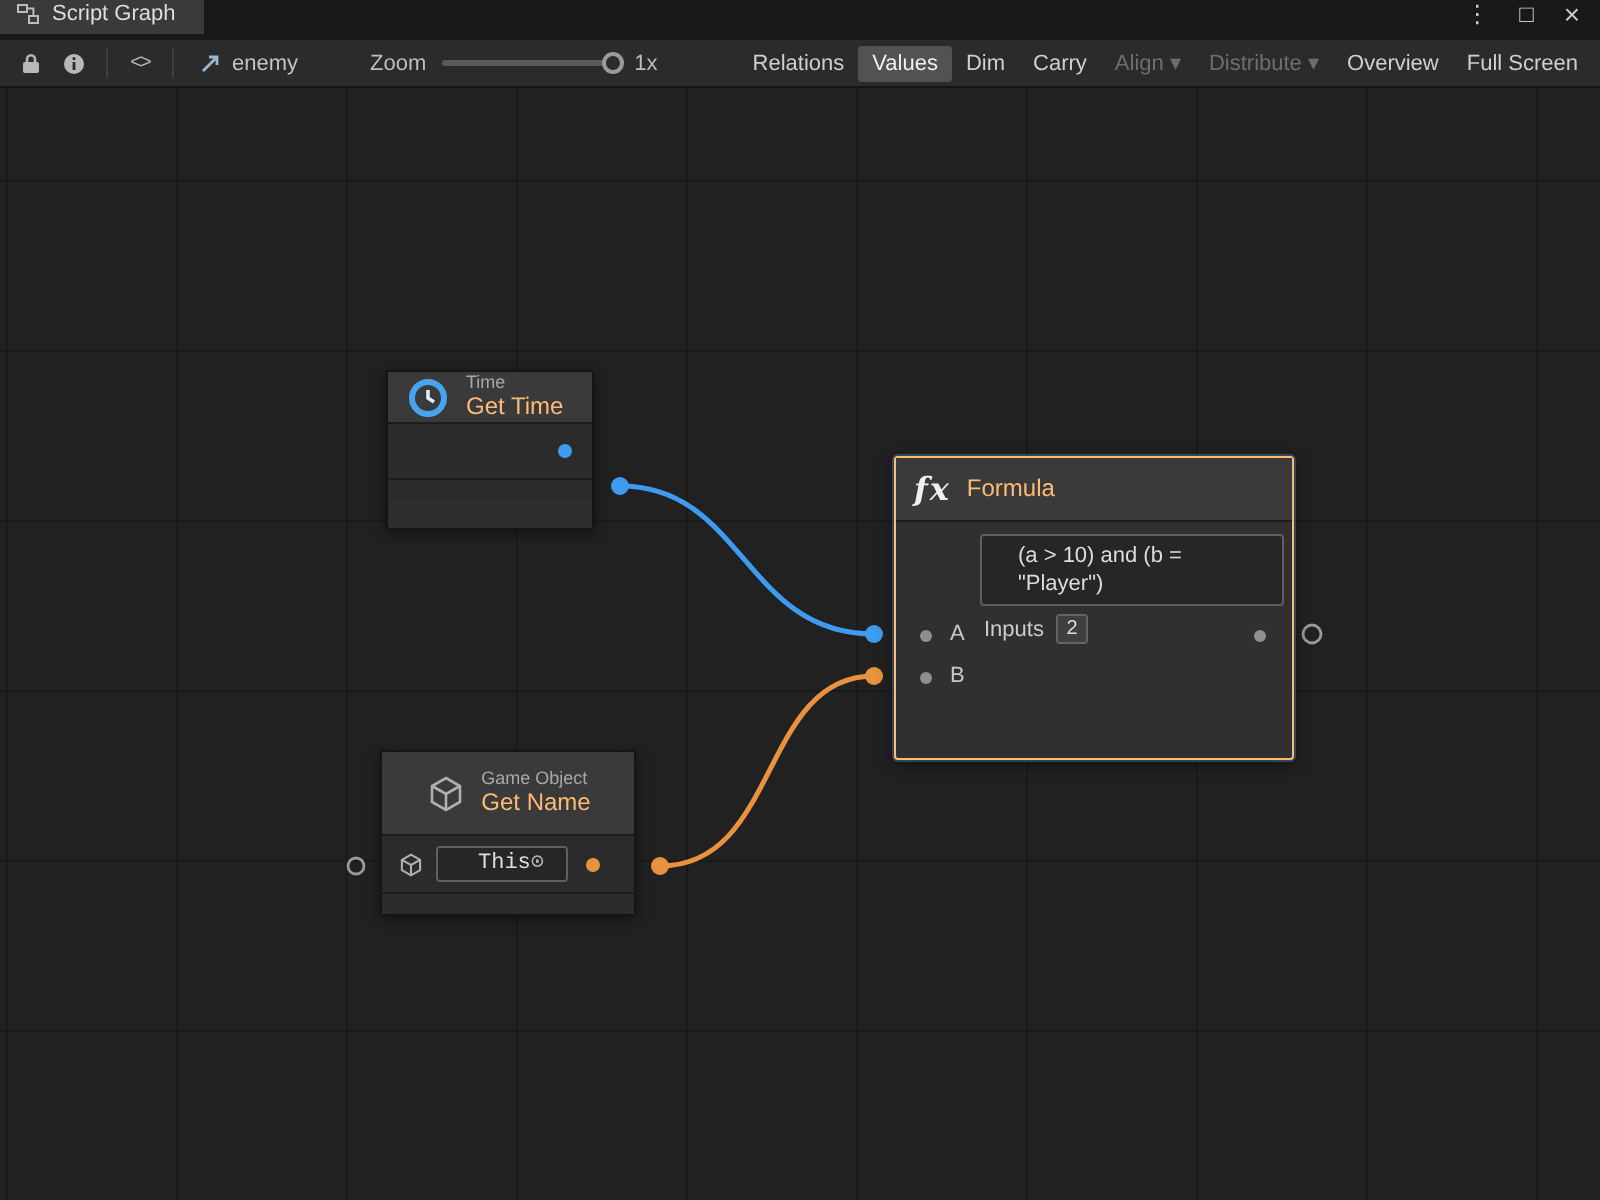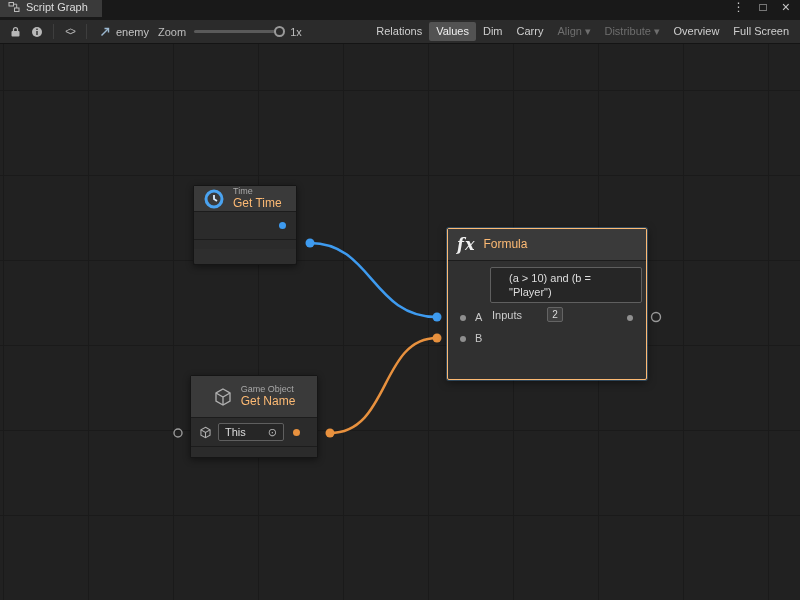--- a/index.html
+++ b/index.html
@@ -17,27 +17,27 @@
   .win-controls span { cursor:default; line-height:1; }
 
   
   #toolbar { position:absolute; left:0; top:20px; width:800px; height:24px;
     background:#2b2b2b; border-bottom:1px solid #141414; display:flex;
     align-items:center; font-size:11px; color:#c4c4c4; padding:0 4px; }
   .tb-icon { display:flex; align-items:center; justify-content:center;
     width:22px; height:20px; }
   .tb-sep { width:1px; height:15px; background:#3e3e3e; margin:0 5px; }
   .crumb { display:flex; align-items:center; gap:5px; padding:0 8px; }
-  .zoom-label { margin-left:1px; color:#bdbdbd; }
+  .zoom-label { margin-left:28px; color:#bdbdbd; }
   .slider { width:88px; height:3px; background:#5a5a5a; border-radius:2px;
     position:relative; margin:0 8px; }
   .knob { position:absolute; right:-3px; top:-4px; width:11px; height:11px;
     border-radius:50%; background:#2b2b2b; border:2px solid #9a9a9a; }
   .zoom-val { color:#bdbdbd; margin-right:6px; }
-  .tb-buttons { margin-left:auto; display:flex; }
+  .tb-buttons { margin-left:auto; display:flex; align-items:center; }
   .tb-btn { padding:3px 7px; border-radius:2px; white-space:nowrap; color:#cfcfcf; }
   .tb-btn.active { background:#525252; color:#f0f0f0; }
   .tb-btn.disabled { color:#6e6e6e; }
 
   
   #canvas { position:absolute; left:0; top:44px; width:800px; height:556px;
     background-color:#212121;
     background-image:
       linear-gradient(to right, #1a1a1a 1px, transparent 1px),
       linear-gradient(to bottom, #1a1a1a 1px, transparent 1px);
@@ -69,36 +69,36 @@
   #node-formula { left:447px; top:228px; width:200px; height:152px;
     border:1px solid #fdba74; box-shadow:0 0 0 1px rgba(90,159,212,.35),
     0 2px 8px rgba(0,0,0,.5); background:#303030; }
   #node-formula .node-header { height:32px; background:#3a3a3a; }
   .fx { font-family:"DejaVu Serif", serif; font-style:italic; font-weight:bold;
     font-size:16px; color:#f0f0f0; letter-spacing:1px; }
   .expr-box { position:absolute; left:42px; top:38px; width:152px;
     background:#262626; border:1px solid #5f5f5f; border-radius:2px;
     color:#dddddd; font-size:11px; line-height:14px; padding:3px 18px; }
   .inputs-row { position:absolute; left:44px; top:78px; display:flex;
-    align-items:center; gap:25px; font-size:11px; color:#cccccc; }
+    align-items:center; gap:6px; font-size:11px; color:#cccccc; }
   .count-box { width:16px; height:15px; background:#3f3f3f;
     border:1px solid #646464; border-radius:2px; font-size:10px; color:#dddddd;
     text-align:center; line-height:14px; }
   .port-label { position:absolute; font-size:11px; color:#c8c8c8; }
   .gray-dot { width:6px; height:6px; background:#8f8f8f; }
 
   
   #node-get-name { left:190px; top:375px; width:128px; height:83px; }
   #node-get-name .node-header { height:42px;justify-content:center; }
   #node-get-name .node-body { height:29px; display:flex; align-items:center;
     gap:6px; padding:0 8px; }
   .dropdown { width:66px; height:18px; background:#262626;
     border:1px solid #5f5f5f; border-radius:2px; display:flex;
-    align-items:center; justify-content:space-between; padding:0 6px;
-    font-size:11px; color:#dddddd; }
+    align-items:center; justify-content:space-between; padding:0 20px;
+    font-size:11px; color:#dddddd;font-family:Liberation Mono, monospace; }
   .dd-target { color:#b5b5b5; font-size:11px; line-height:1; }
 </style>
 </head>
 <body>
 
 <div id="stage">
 
   <div id="titlebar">
     <div class="tab">
       <svg width="12" height="12" viewBox="0 0 12 12">

